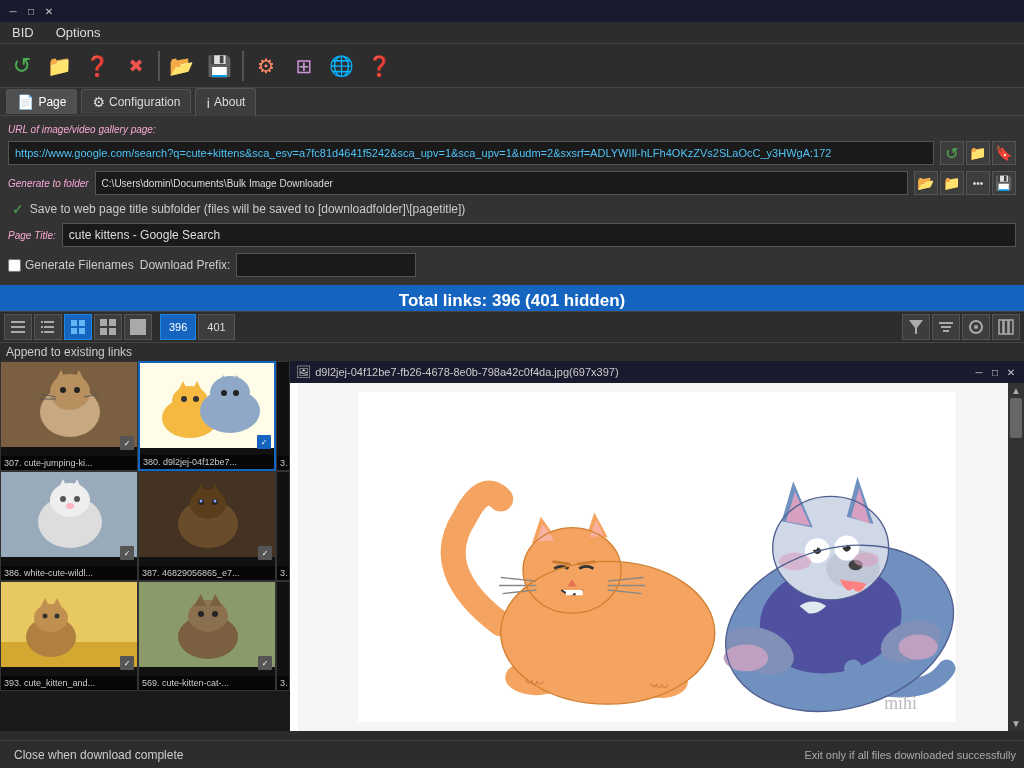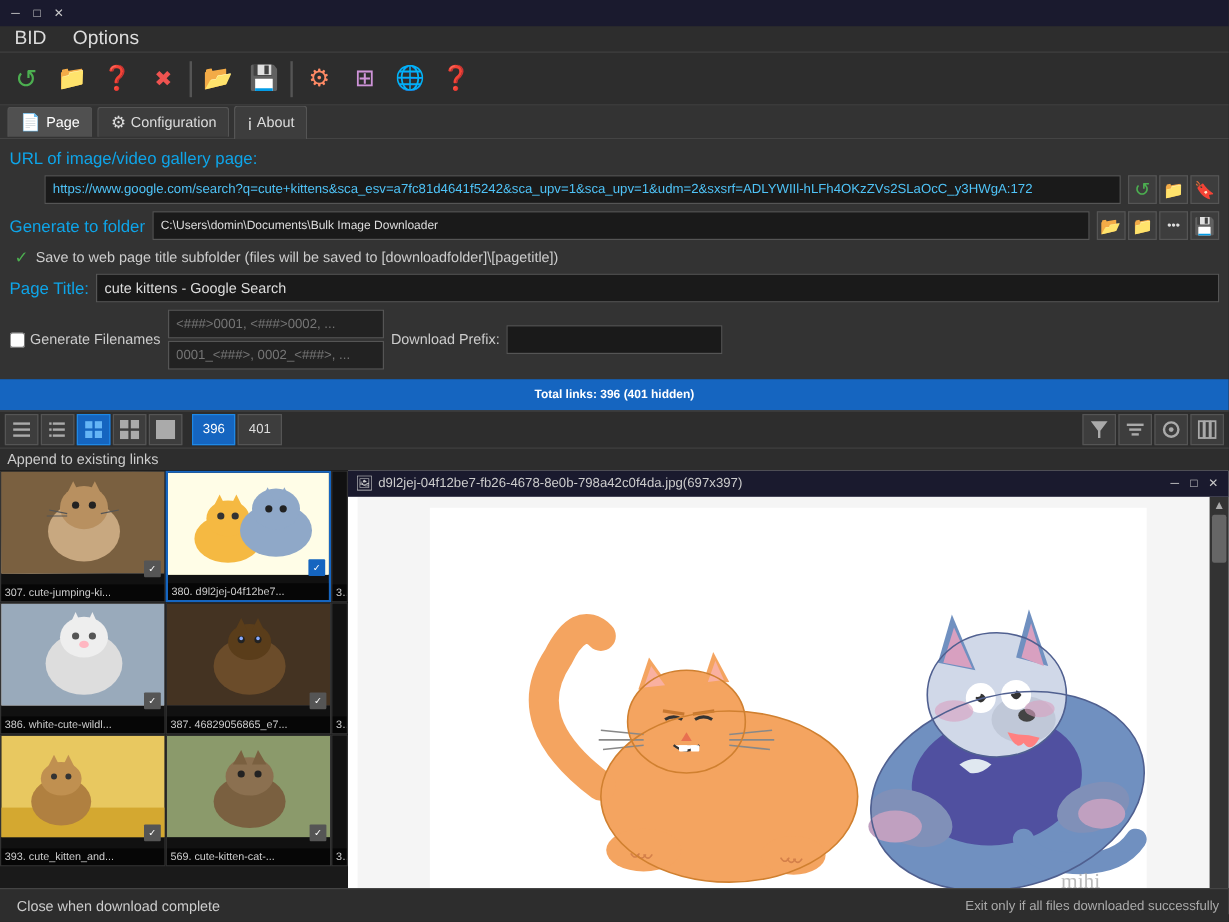--- a/index.html
+++ b/index.html
@@ -38,21 +38,21 @@
       background: #2d2d2d;
       height: 22px;
       display: flex;
       align-items: center;
       padding: 0 6px;
       gap: 10px;
       border-bottom: 1px solid #444;
     }
     .menu-item {
       color: #ddd;
-      font-size: 16px;
+      font-size: 13px;
       padding: 2px 6px;
       cursor: pointer;
     }
 
     
     .toolbar {
       background: #2d2d2d;
       height: 44px;
       display: flex;
       align-items: center;
@@ -102,34 +102,34 @@
       gap: 6px;
     }
 
     
     .form-row {
       display: flex;
       align-items: center;
       gap: 6px;
     }
     .form-label {
-      color: #0ea5e9;
-      font-size: 14px;
+      color: #f9a8d4;
+      font-size: 10px;
       white-space: nowrap;
+      font-style: italic;
     }
     .url-input {
       flex: 1;
       height: 24px;
       background: #1a1a1a;
       border: 1px solid #555;
       color: #4fc3f7;
       padding: 2px 6px;
       font-size: 11px;
       outline: none;
-      margin-left: 29px;
     }
     .url-actions { display: flex; gap: 2px; }
     .url-action-btn {
       width: 24px; height: 24px;
       background: #3d3d3d; border: 1px solid #555;
       display: flex; align-items: center; justify-content: center;
       cursor: pointer; font-size: 14px; color: #ddd;
     }
 
     .folder-input {
@@ -179,24 +179,24 @@
       width: 180px; height: 24px;
       background: #1a1a1a; border: 1px solid #555;
       color: #ddd; padding: 2px 6px; font-size: 11px; outline: none;
     }
 
     
     .status-bar {
       background: #1565c0;
       height: 26px;
       display: flex;
-      align-items: center;
+      align-items: flex-end;
       justify-content: center;
       color: #fff;
-      font-size: 10px;
+      font-size: 17px;
       font-weight: bold;
     }
 
     
     .links-toolbar {
       background: #2d2d2d;
       height: 32px;
       display: flex;
       align-items: center;
       padding: 0 4px;
@@ -436,24 +436,20 @@
   <div class="form-row">
     <span class="form-label">Page Title:</span>
     <input type="text" class="page-title-input" value="cute kittens - Google Search" style="">
   </div>
 
   <div class="gen-filenames-row">
     <label class="gen-checkbox-label">
       <input type="checkbox" style="">
       <span>Generate Filenames</span>
     </label>
-    <div style="display:flex;flex-direction:column;gap:2px;">
-      <input type="text" class="template-input" placeholder="&lt;###&gt;0001, &lt;###&gt;0002, ..." style="">
-      <input type="text" class="template-input" placeholder="0001_&lt;###&gt;, 0002_&lt;###&gt;, ..." style="">
-    </div>
     <span class="prefix-label">Download Prefix:</span>
     <input type="text" class="prefix-input" style="">
   </div>
 </div>
 
 <div class="status-bar">
   <span>Total links: 396 (401 hidden)</span>
 </div>
 
 <div class="links-toolbar">

